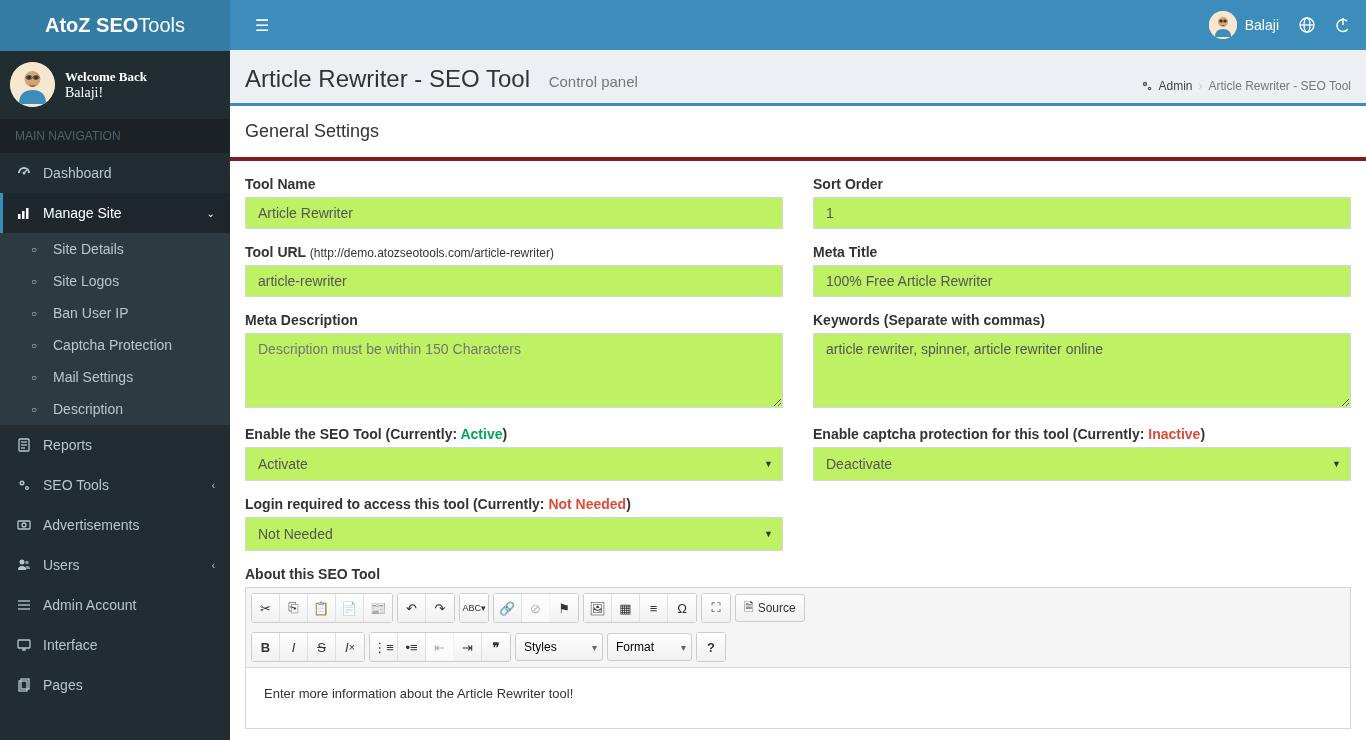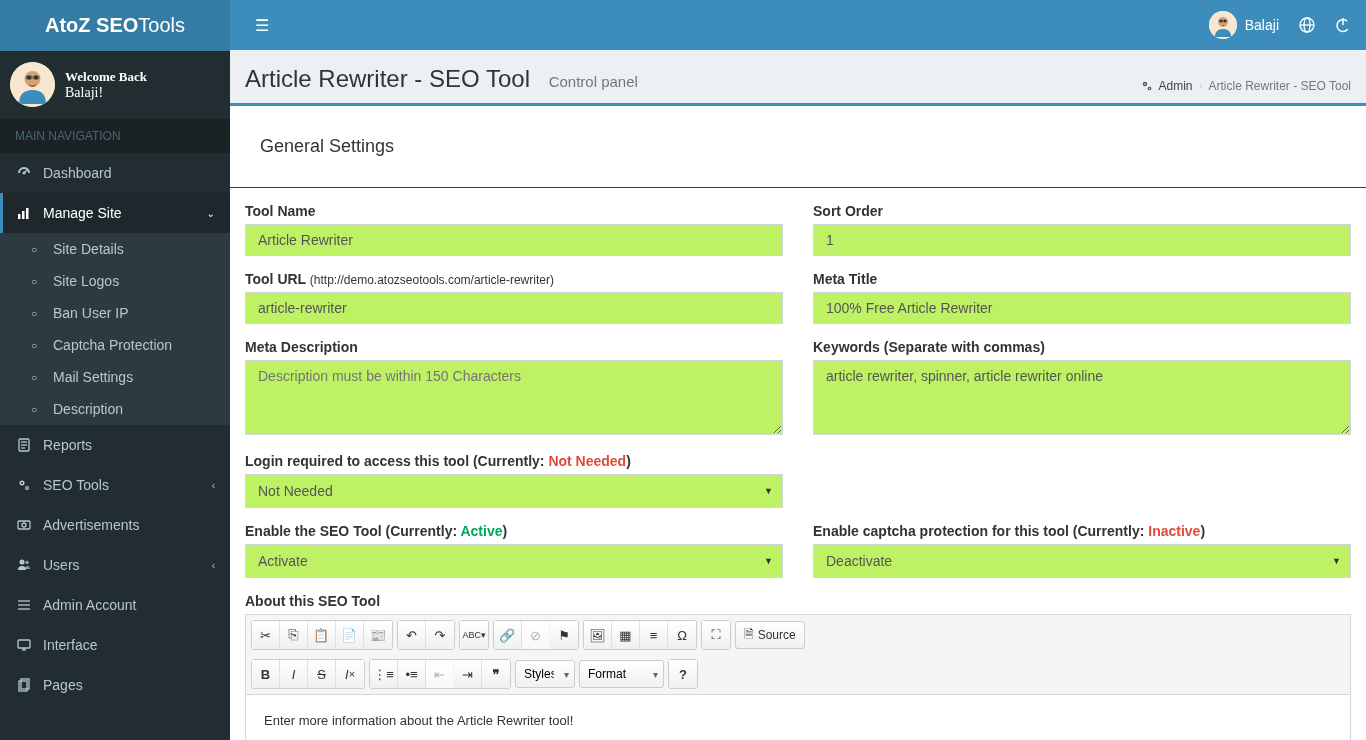--- a/index.html
+++ b/index.html
@@ -31,21 +31,21 @@
 
 .content { margin-left: 230px; margin-top: 50px; }
 .content-header { background: #ecf0f5; padding: 15px 15px 10px; display: flex; justify-content: space-between; align-items: flex-end; border-bottom: 3px solid #3c8dbc; }
 .content-header h1 { font-size: 24px; font-weight: 500; color: #333; }
 .content-header h1 small { font-size: 15px; color: #777; font-weight: 300; margin-left: 12px; }
 .breadcrumb { font-size: 12px; color: #444; display: flex; align-items: center; gap: 6px; }
 .breadcrumb .sep { color: #ccc; }
 .breadcrumb .current { color: #777; }
 
 .box { background: #fff; margin: 0; border-top: none; }
-.box-header { padding: 30px; border-bottom: 1px solid #7f1d1d; font-size: 18px; color: #333; }
+.box-header { padding: 15px; border-bottom: 4px solid #7f1d1d; font-size: 18px; color: #333; }
 .box-body { padding: 15px; }
 .row { display: flex; gap: 30px; }
 .col { flex: 1; }
 .form-group { margin-bottom: 15px; }
 .form-label { font-weight: bold; font-size: 14px; color: #333; display: block; margin-bottom: 5px; }
 .form-label small { font-weight: normal; font-size: 12px; }
 .form-control { width: 100%; border: 1px solid #d2d6de; padding: 7px 12px; font-size: 14px; color: #555; background: #bef264; font-family: inherit; }
 textarea.form-control { height: 75px; resize: vertical; }
 select.form-control { height: 34px; appearance: none; -webkit-appearance: none; background-image: none; padding-right: 28px; }
 .select-wrap { position: relative; }
@@ -322,53 +322,53 @@
             <label class="form-label">Keywords (Separate with commas)</label>
             <textarea class="form-control" style="">article rewriter, spinner, article rewriter online</textarea>
           </div>
         </div>
       </div>
 
       <div class="row">
         <div class="col">
           <div class="form-group">
             <label class="form-label">
-              <span>Login required to access this tool (Currently: </span><span class="status-inactive">Not Needed</span><span>)</span>
-            </label>
-            <div class="select-wrap">
-              <select class="form-control"><option>Not Needed</option></select>
-            </div>
-          </div>
-        </div>
-        <div class="col"></div>
-      </div>
-
-      <div class="row">
-        <div class="col">
-          <div class="form-group">
-            <label class="form-label">
               <span>Enable the SEO Tool (Currently: </span><span class="status-active">Active</span><span>)</span>
             </label>
             <div class="select-wrap">
               <select class="form-control"><option>Activate</option></select>
             </div>
           </div>
         </div>
         <div class="col">
           <div class="form-group">
             <label class="form-label">
               <span>Enable captcha protection for this tool (Currently: </span><span class="status-inactive">Inactive</span><span>)</span>
             </label>
             <div class="select-wrap">
               <select class="form-control"><option>Deactivate</option></select>
             </div>
           </div>
         </div>
       </div>
 
+      <div class="row">
+        <div class="col">
+          <div class="form-group">
+            <label class="form-label">
+              <span>Login required to access this tool (Currently: </span><span class="status-inactive">Not Needed</span><span>)</span>
+            </label>
+            <div class="select-wrap">
+              <select class="form-control"><option>Not Needed</option></select>
+            </div>
+          </div>
+        </div>
+        <div class="col"></div>
+      </div>
+
       <div class="form-group">
         <label class="form-label">About this SEO Tool</label>
         <div class="editor">
           <div class="editor-toolbar">
             <div class="tb-group">
               <div class="tb-btn">✂</div>
               <div class="tb-btn">⎘</div>
               <div class="tb-btn">📋</div>
               <div class="tb-btn">📄</div>
               <div class="tb-btn">📰</div>
@@ -417,21 +417,21 @@
             <div class="tb-group">
               <div class="tb-btn">⋮≡</div>
               <div class="tb-btn">•≡</div>
               <div class="tb-btn" style="opacity:0.4">⇤</div>
               <div class="tb-btn">⇥</div>
               <div class="tb-btn">
                   <b>❞</b>
                 </div>
             </div>
             <div class="tb-select-wrap">
-              <select class="tb-select" style="width:60px"><option>Styles</option></select>
+              <select class="tb-select" style="width:88px"><option>Styles</option></select>
             </div>
             <div class="tb-select-wrap">
               <select class="tb-select" style="width:85px"><option>Format</option></select>
             </div>
             <div class="tb-group">
               <div class="tb-btn">
                   <b>?</b>
                 </div>
             </div>
           </div>

